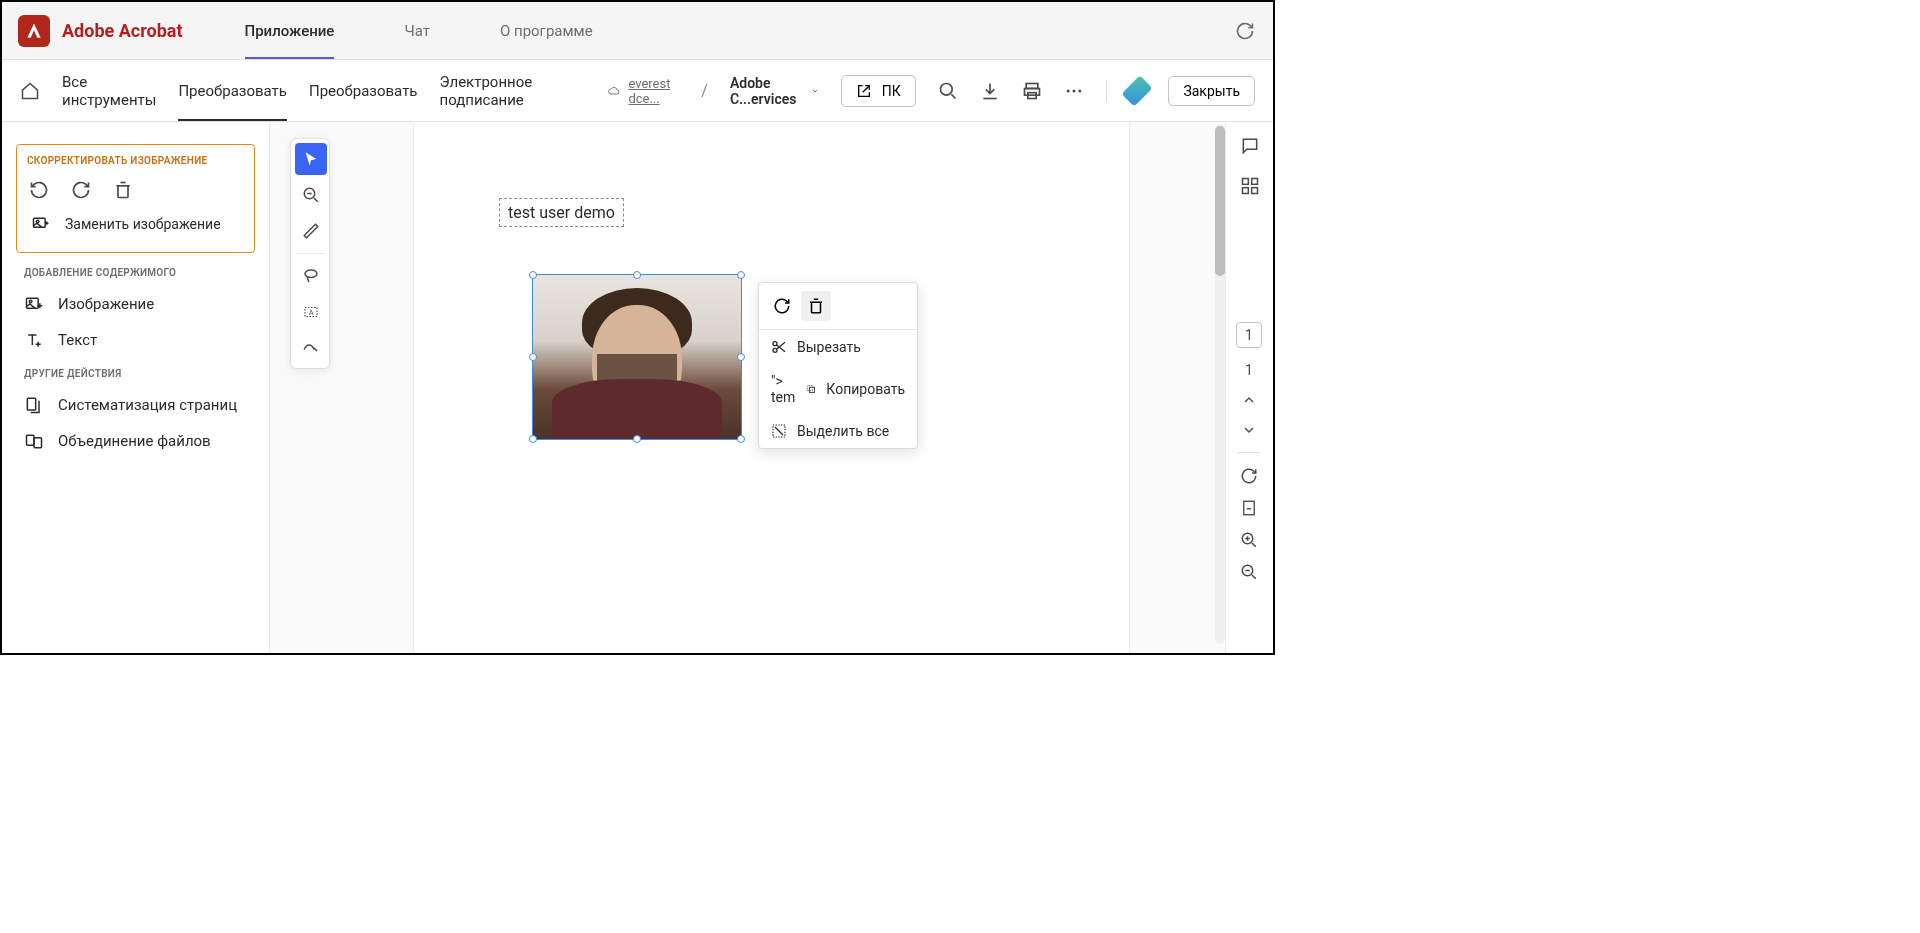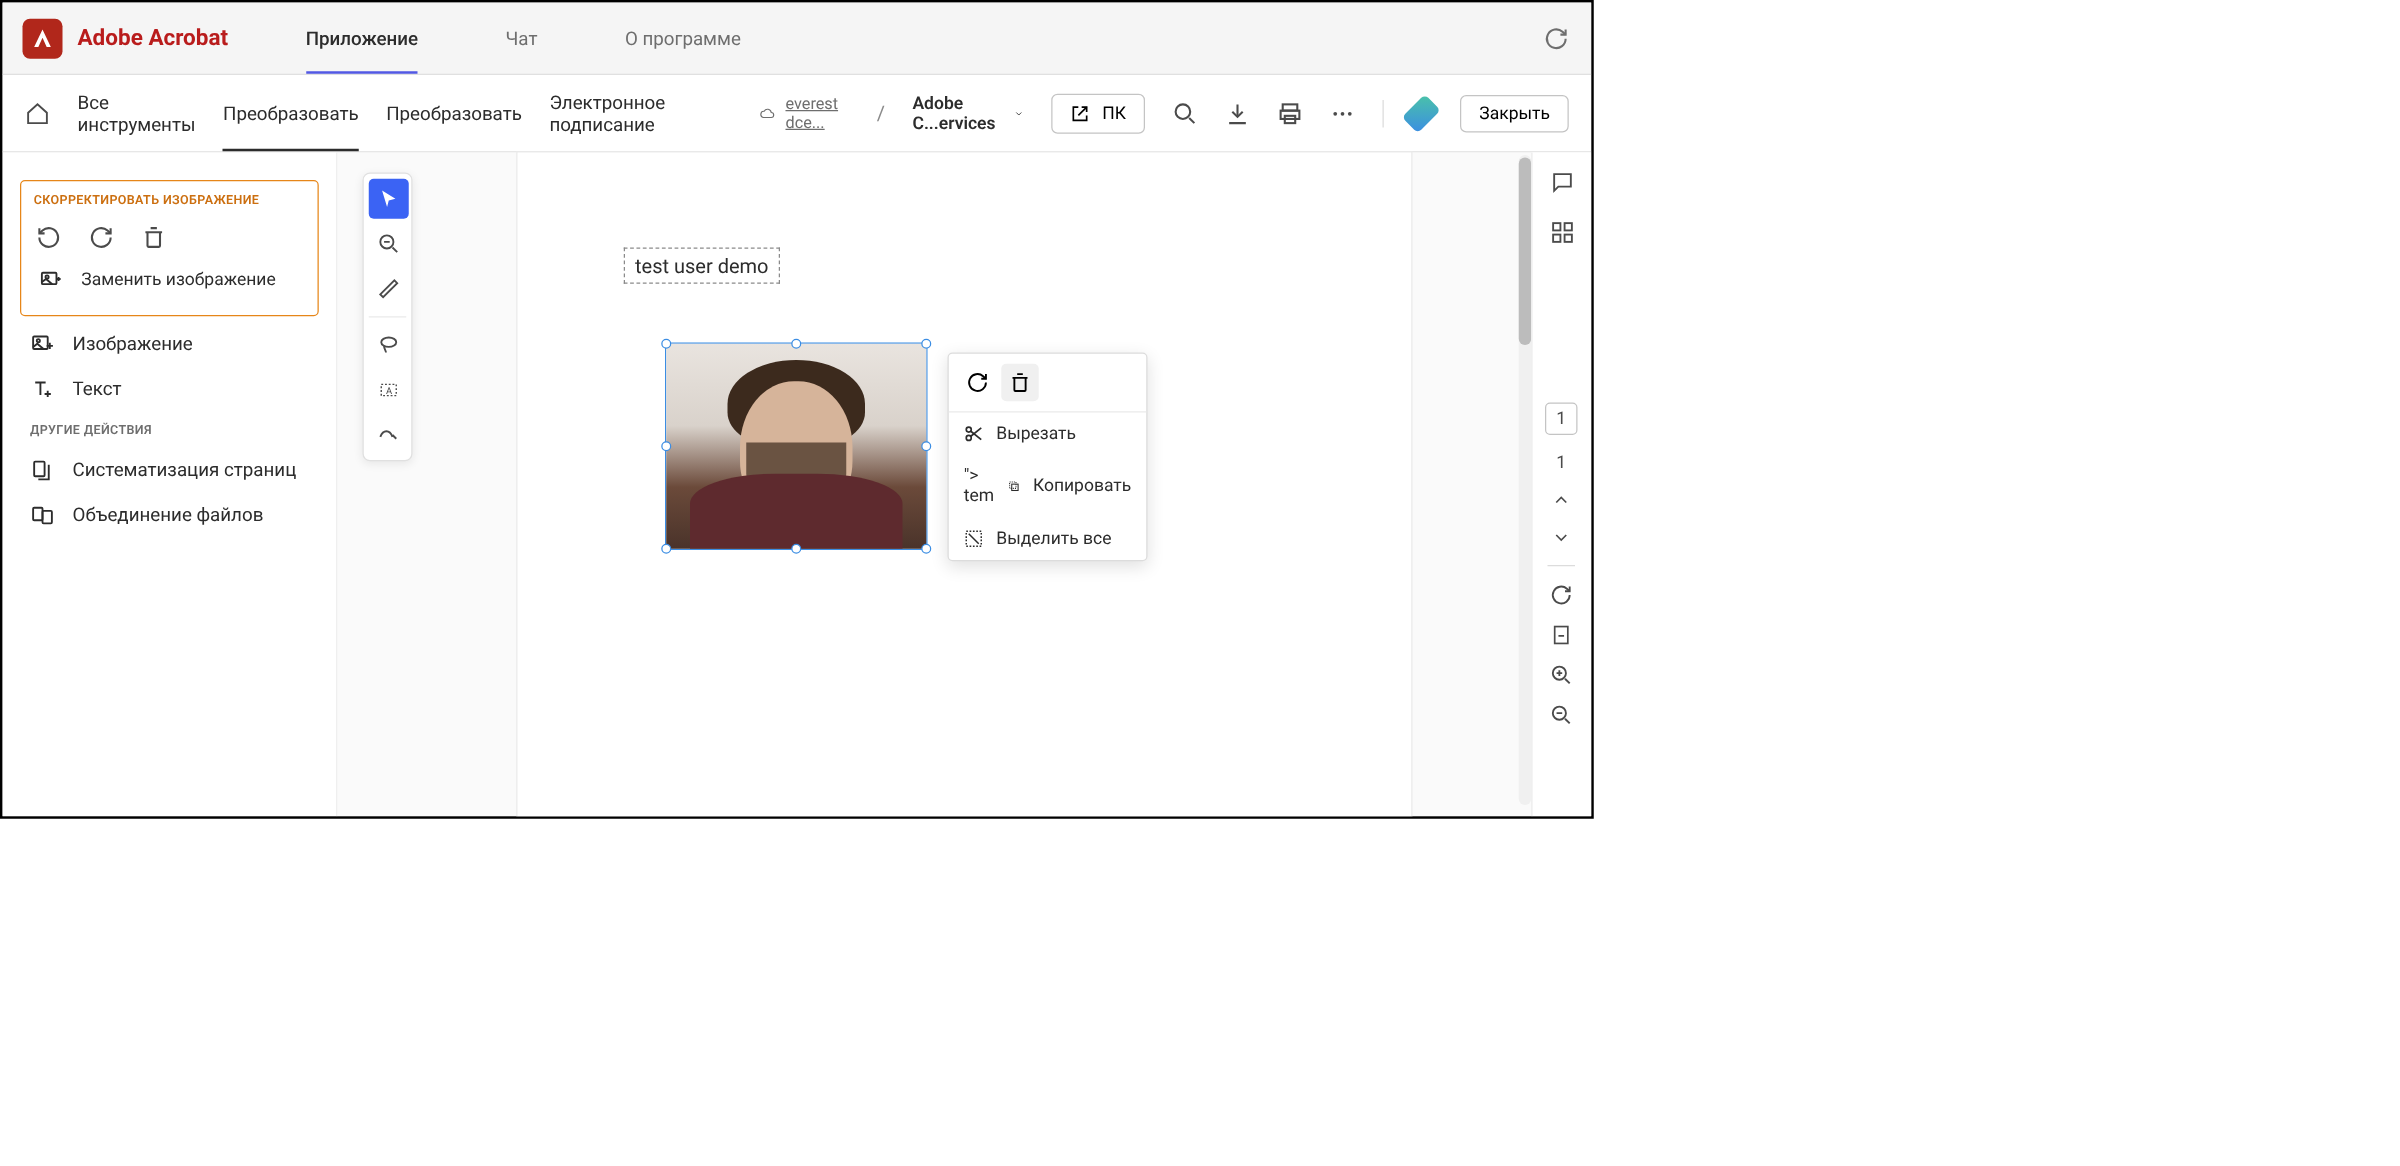--- a/index.html
+++ b/index.html
@@ -201,20 +201,21 @@
           <svg width="20" height="20" viewBox="0 0 24 24" fill="none" stroke="currentColor" stroke-width="1.8">
               <rect x="3" y="5" width="14" height="11" rx="1"></rect>
               <circle cx="8" cy="9" r="1.5"></circle>
               <path d="m3 14 4-3 6 5"></path>
               <path d="M19 9v4m2-2h-4"></path>
             </svg>
           <span>Заменить изображение</span>
         </div>
       </div>
 
+      <div class="section-label">ДОБАВЛЕНИЕ СОДЕРЖИМОГО</div>
       <div class="panel-item-outer">
         <svg width="20" height="20" viewBox="0 0 24 24" fill="none" stroke="currentColor" stroke-width="1.8">
             <rect x="3" y="5" width="14" height="12" rx="1"></rect>
             <circle cx="8" cy="9" r="1.5"></circle>
             <path d="m3 15 4-3 6 5"></path>
             <path d="M19 11v6m3-3h-6"></path>
           </svg>
         <span>Изображение</span>
       </div>
       <div class="panel-item-outer">

